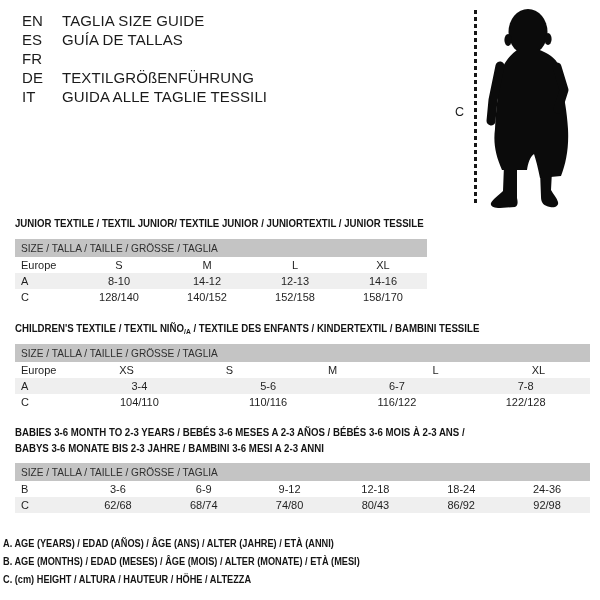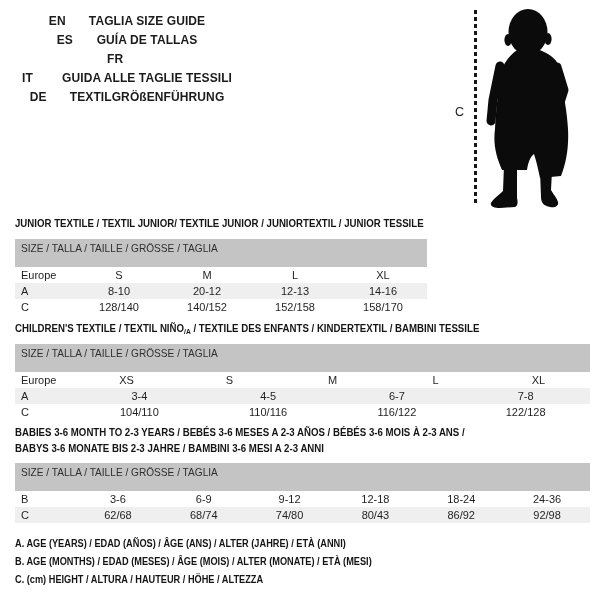--- a/index.html
+++ b/index.html
@@ -3,21 +3,21 @@
 <meta charset="utf-8">
 <style>
   html,body { margin:0; padding:0; }
   body {
     width:600px; height:600px; position:relative; background:#ffffff;
     font-family:"Liberation Sans", sans-serif; color:#1b1b1b; overflow:hidden;
   }
 
   
   .lang-block { position:absolute; top:11px; left:22px; }
-  .lang-row { display:flex; height:19px; align-items:center; font-weight:bold; font-size:12px; letter-spacing:0.1px;justify-content:center; }
+  .lang-row { display:flex; height:19px; align-items:center; font-weight:normal; font-size:15px; letter-spacing:0.1px; }
   .lang-code { width:40px; flex:0 0 40px; }
   .lang-label { white-space:nowrap; }
 
   
   .measure-line {
     position:absolute; left:474px; top:10px; width:3px; height:196px;
     background:repeating-linear-gradient(to bottom, #161616 0px, #161616 4px, transparent 4px, transparent 7px);
   }
   .measure-label { position:absolute; left:455px; top:105px; font-size:12.5px; }
   .baby-svg { position:absolute; left:483px; top:5px; }
@@ -32,31 +32,31 @@
   .t3-title { top:424px; }
   .title-line { height:16px; line-height:16px; white-space:nowrap; }
   .sub { font-size:8px; vertical-align:-2px; }
 
   
   .tbl { position:absolute; left:15px; }
   .t1 { top:239px; width:412px; }
   .t2 { top:344px; width:575px; }
   .t3 { top:463px; width:575px; }
   .size-bar {
-    height:28px; line-height:18px; background:#c4c4c4; color:#2f2f2f;
+    height:18px; line-height:18px; background:#c4c4c4; color:#2f2f2f;
     font-size:11px; padding-left:6px; box-sizing:border-box; white-space:nowrap;
   }
   .size-bar-text { display:inline-block; transform:scaleX(0.92); transform-origin:0 50%; }
   .trow { display:flex; height:16px; line-height:16px; font-size:11px; color:#1f1f1f; }
   .trow.alt { background:#efefef; }
   .tlabel { flex:0 0 60px; width:60px; padding-left:6px; box-sizing:border-box; }
   .tcell { flex:1 1 0; text-align:center; }
 
   
-  .footnotes { position:absolute; left:15px; top:534px; }
+  .footnotes { position:absolute; left:3px; top:534px; }
   .fn-line {
     height:18px; line-height:18px; font-weight:bold; font-size:11.5px; color:#141414;
     white-space:nowrap; transform:scaleX(0.8); transform-origin:0 50%;
   }
 </style>
 </head>
 <body>
 
 <div class="lang-block">
   <div class="lang-row">
@@ -64,26 +64,26 @@
     <span class="lang-label">TAGLIA SIZE GUIDE</span>
   </div>
   <div class="lang-row">
     <span class="lang-code">ES</span>
     <span class="lang-label">GUÍA DE TALLAS</span>
   </div>
   <div class="lang-row">
     <span class="lang-code">FR</span>
   </div>
   <div class="lang-row">
+    <span class="lang-code">DE</span>
+    <span class="lang-label">TEXTILGRÖßENFÜHRUNG</span>
+  </div>
+  <div class="lang-row">
     <span class="lang-code">IT</span>
     <span class="lang-label">GUIDA ALLE TAGLIE TESSILI</span>
-  </div>
-  <div class="lang-row">
-    <span class="lang-code">DE</span>
-    <span class="lang-label">TEXTILGRÖßENFÜHRUNG</span>
   </div>
 </div>
 
 <div class="measure-line"></div>
 <div class="measure-label">C</div>
 <svg class="baby-svg" width="100" height="207" viewBox="0 0 100 207">
   <g fill="#0b0b0b" stroke="none">
     <ellipse cx="45" cy="27" rx="19.5" ry="23"></ellipse>
     <ellipse cx="25" cy="35" rx="3.6" ry="6"></ellipse>
     <ellipse cx="65" cy="34" rx="3.6" ry="6"></ellipse>
@@ -110,21 +110,21 @@
   <div class="trow">
     <span class="tlabel">Europe</span>
     <span class="tcell">S</span>
     <span class="tcell">M</span>
     <span class="tcell">L</span>
     <span class="tcell">XL</span>
   </div>
   <div class="trow alt">
     <span class="tlabel">A</span>
     <span class="tcell">8-10</span>
-    <span class="tcell">20-12</span>
+    <span class="tcell">14-12</span>
     <span class="tcell">12-13</span>
     <span class="tcell">14-16</span>
   </div>
   <div class="trow">
     <span class="tlabel">C</span>
     <span class="tcell">128/140</span>
     <span class="tcell">140/152</span>
     <span class="tcell">152/158</span>
     <span class="tcell">158/170</span>
   </div>
@@ -141,21 +141,21 @@
     <span class="tlabel">Europe</span>
     <span class="tcell">XS</span>
     <span class="tcell">S</span>
     <span class="tcell">M</span>
     <span class="tcell">L</span>
     <span class="tcell">XL</span>
   </div>
   <div class="trow alt">
     <span class="tlabel">A</span>
     <span class="tcell">3-4</span>
-    <span class="tcell">4-5</span>
+    <span class="tcell">5-6</span>
     <span class="tcell">6-7</span>
     <span class="tcell">7-8</span>
   </div>
   <div class="trow">
     <span class="tlabel">C</span>
     <span class="tcell">104/110</span>
     <span class="tcell">110/116</span>
     <span class="tcell">116/122</span>
     <span class="tcell">122/128</span>
   </div>

